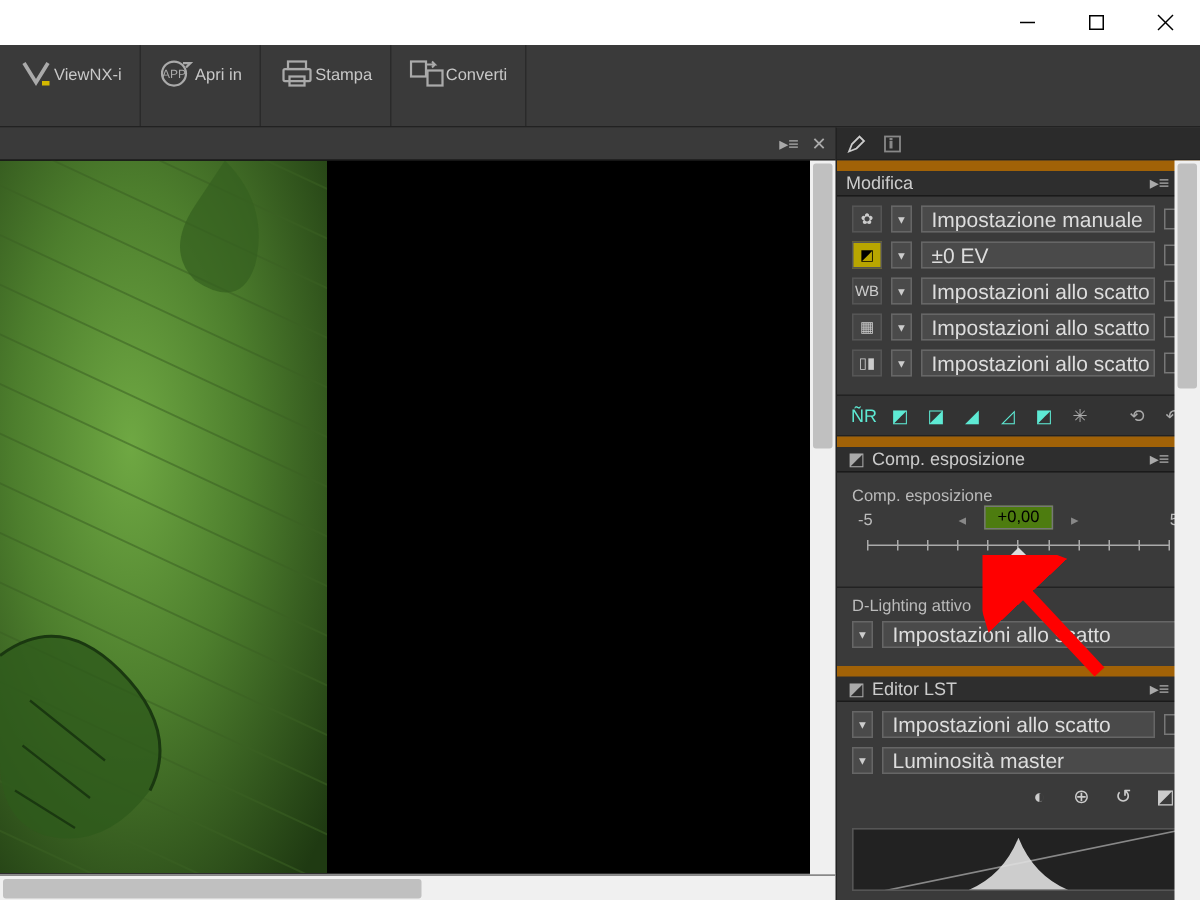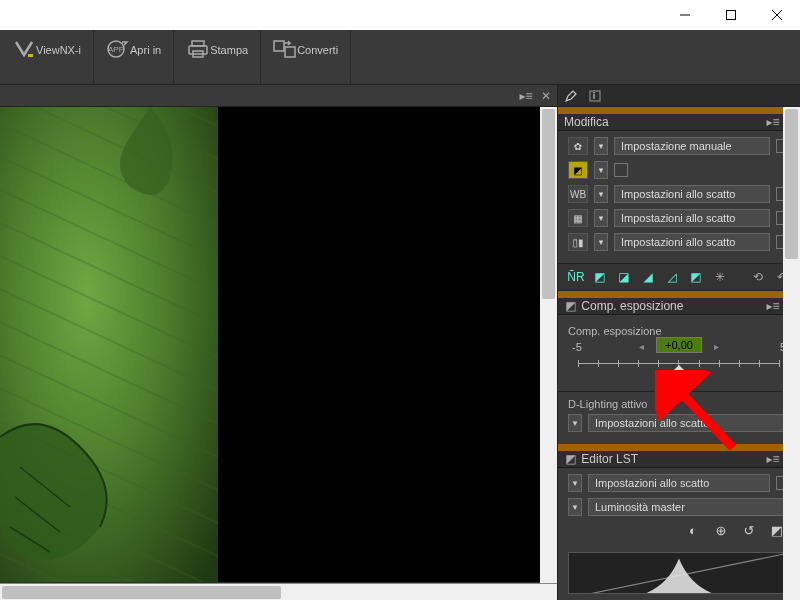--- a/index.html
+++ b/index.html
@@ -35,21 +35,21 @@
   
   .sidepanel { width: 243px; background: #3a3a3a; border-left: 1px solid #222; display:flex; flex-direction:column; overflow-y:auto; overflow-x:hidden;}
   .sidepanel-tabs { height:22px; background:#2b2b2b; display:flex; align-items:center; padding:0 6px; gap:10px; border-bottom:1px solid #222;}
   .panel-header { height:24px; background:#2e2e2e; display:flex; align-items:center; padding:0 6px; border-top:7px solid #a16207; border-bottom:1px solid #1a1a1a; font-size:12px; color:#ccc;}
   .panel-header .spacer { flex:1; }
   .panel-body { padding: 6px 10px; }
   .row { display:flex; align-items:center; margin-bottom:6px; gap:6px; }
   .row-icon { width:20px; height:18px; background:#444; border:1px solid #555; display:flex; align-items:center; justify-content:center; font-size:10px; color:#ccc;}
   .row-icon.yellow { background:#b8a600; color:#000;}
   .row-dd { width:14px; height:18px; background:#4a4a4a; border:1px solid #666; display:flex; align-items:center; justify-content:center; font-size:9px; color:#ccc;}
-  .row-label { flex:1; height:18px; line-height:16px; padding:0 6px; background:#4a4a4a; border:1px solid #666; color:#ddd; font-size:11px; overflow:hidden; white-space:nowrap;}
+  .row-label { flex:1; height:18px; line-height:16px; padding:0 6px; background:#4a4a4a; border:1px solid #666; color:#ddd; font-size:14px; overflow:hidden; white-space:nowrap;}
   .row-cb { width:14px; height:14px; border:1px solid #777;}
   .adj-iconrow { display:flex; align-items:center; gap:4px; padding:4px 8px; background:#333; border-top:1px solid #222; border-bottom:1px solid #222;}
   .adj-icon { width:20px; height:18px; display:flex; align-items:center; justify-content:center; font-size:12px; color:#5eead4; cursor:pointer;}
   .adj-icon.grey { color:#aaa; }
   .adj-iconrow .spacer { flex:1; }
 
   .section-label { font-size:11px; color:#bbb; margin:4px 0; }
   .slider-row { position:relative; height:40px; margin:4px 0 10px 0;}
   .slider-track { position:absolute; left:10px; right:10px; top:22px; height:1px; background:#aaa;}
   .slider-ticks { position:absolute; left:10px; right:10px; top:19px; display:flex; justify-content:space-between;}
@@ -198,20 +198,21 @@
     <div class="panel-body">
       <div class="row">
         <div class="row-icon">✿</div>
         <div class="row-dd">▾</div>
         <div class="row-label">Impostazione manuale</div>
         <div class="row-cb"></div>
       </div>
       <div class="row">
         <div class="row-icon yellow">◩</div>
         <div class="row-dd">▾</div>
+        <div class="row-label">±0 EV</div>
         <div class="row-cb"></div>
       </div>
       <div class="row">
         <div class="row-icon">WB</div>
         <div class="row-dd">▾</div>
         <div class="row-label">Impostazioni allo scatto</div>
         <div class="row-cb"></div>
       </div>
       <div class="row">
         <div class="row-icon">▦</div>

